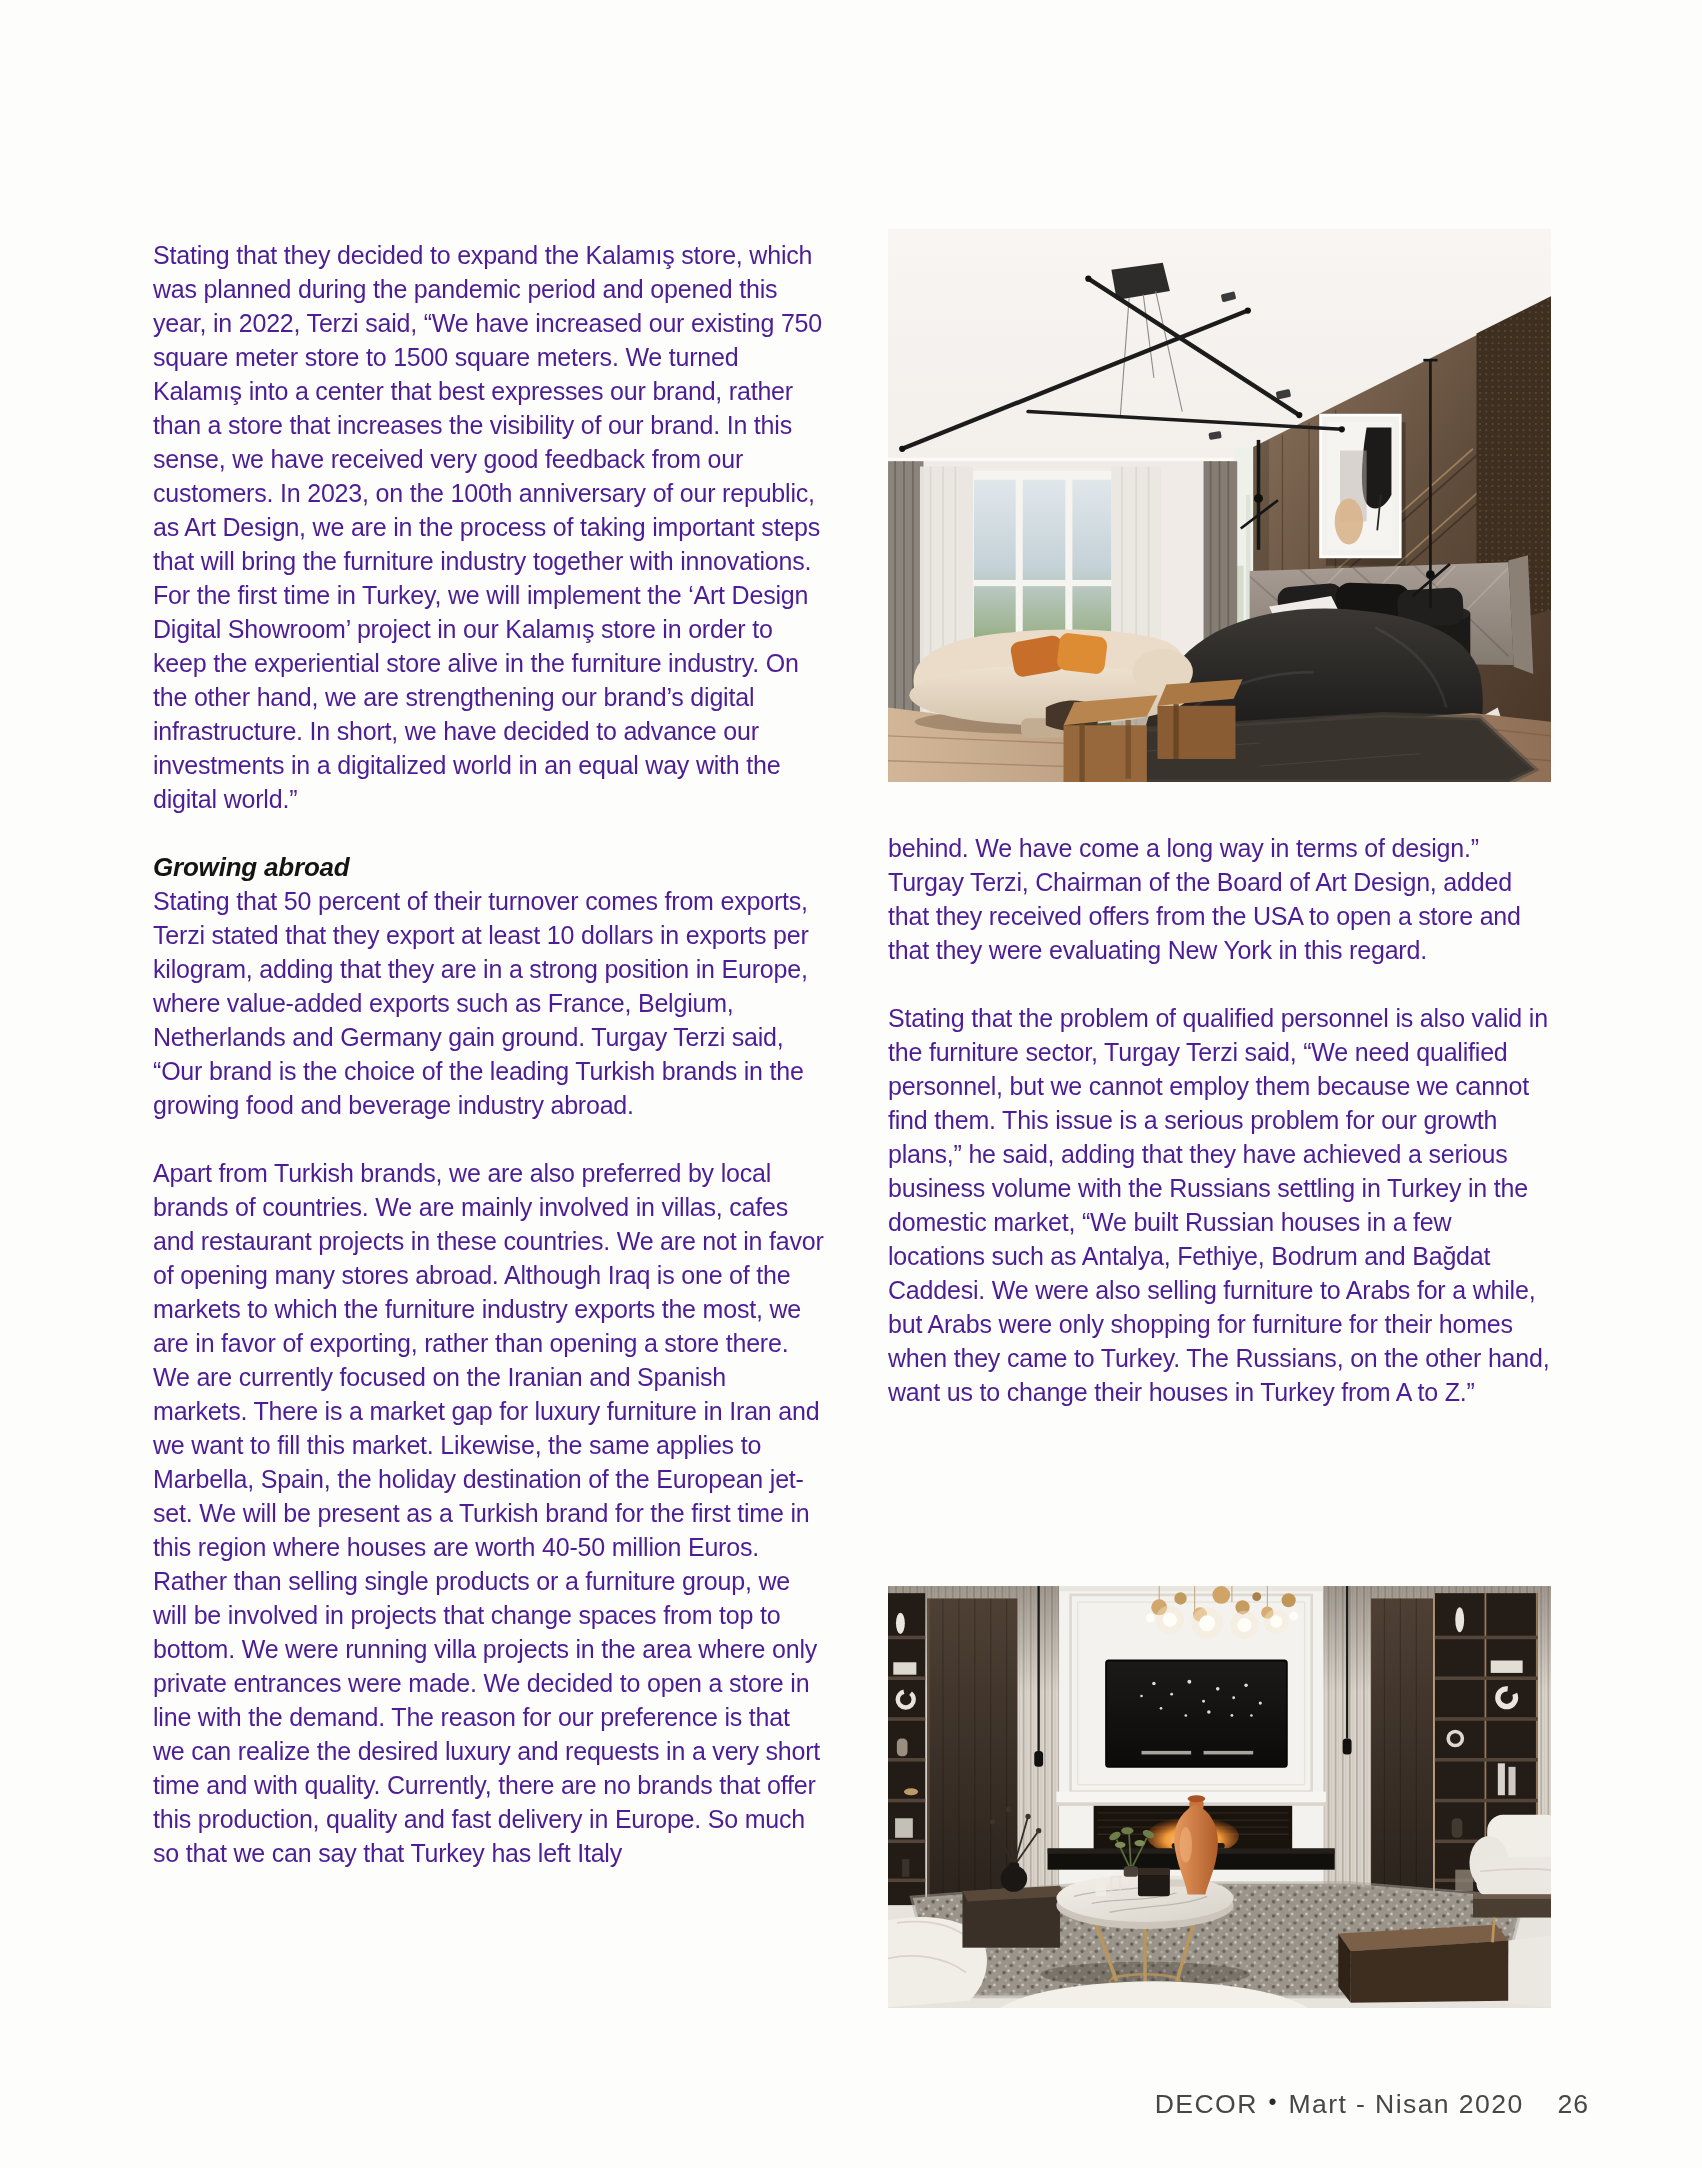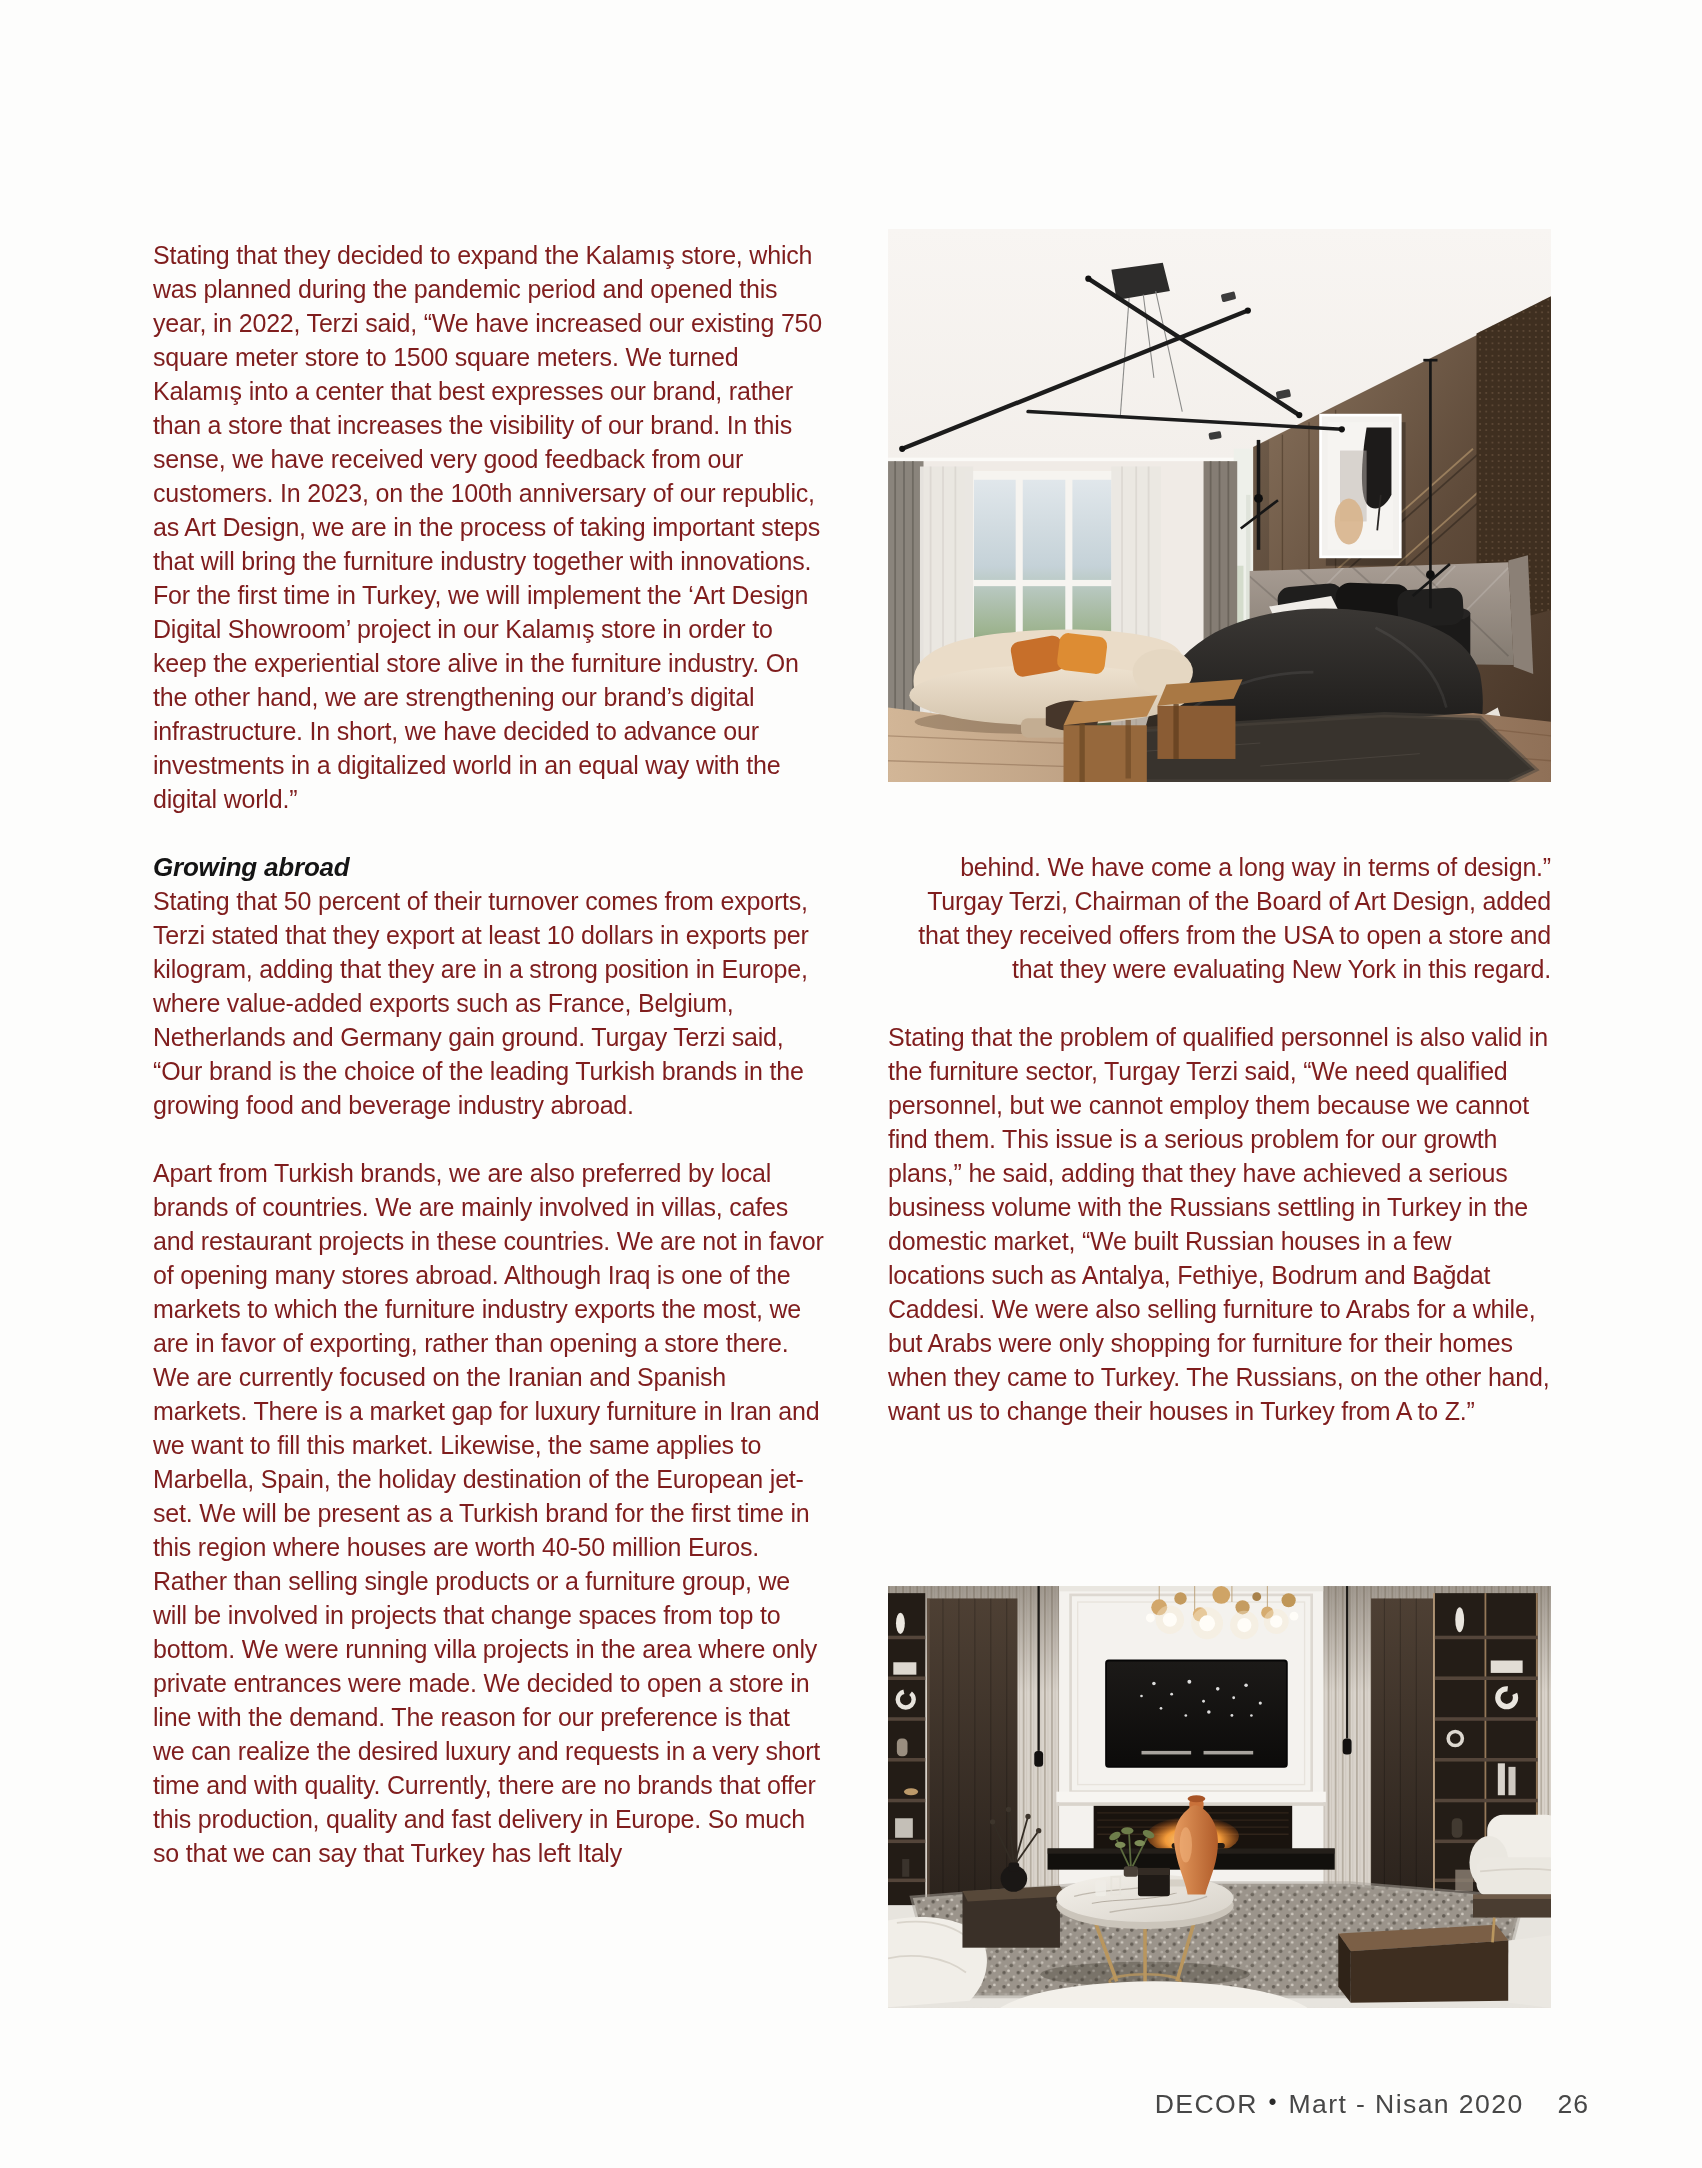--- a/index.html
+++ b/index.html
@@ -7,27 +7,27 @@
     position:relative; width:1702px; height:2169px;
     background:#fdfdfc; overflow:hidden;
     font-family:"Liberation Sans", sans-serif;
     color:#3d3d3d;
   }
   .col-left  { position:absolute; left:153px; top:238px;  width:674px; }
   .col-right { position:absolute; left:888px; top:229px; width:663px; }
   p.body {
     margin:0 0 34px 0;
     font-size:25px; line-height:34px; letter-spacing:-0.2px;
-    color:#7f1d1d; text-align:left;
+    color:#4c1d95; text-align:left;
   }
   h3.subhead {
     margin:0; font-size:26px; line-height:34px; font-weight:bold;
     color:#141414; letter-spacing:-0.2px;font-style:italic;
   }
-  .col-right p.after-photo { margin-top:68px;text-align:right; }
+  .col-right p.after-photo { margin-top:49px; }
   figure.photo { margin:0; padding:0; display:block; width:663px; }
   figure.photo svg { display:block; }
   .photo-living { position:absolute; top:1357px; left:0; }
   .footer {
     position:absolute; top:2089px; right:113px;
     display:flex; align-items:flex-start;
     font-size:26.6px; letter-spacing:1.4px; color:#474747;
   }
   .footer .sep { margin:0 10.6px; font-size:23px; color:#2b2b2b; }
   .footer .pagenum { margin-left:34px; letter-spacing:0.9px; }

